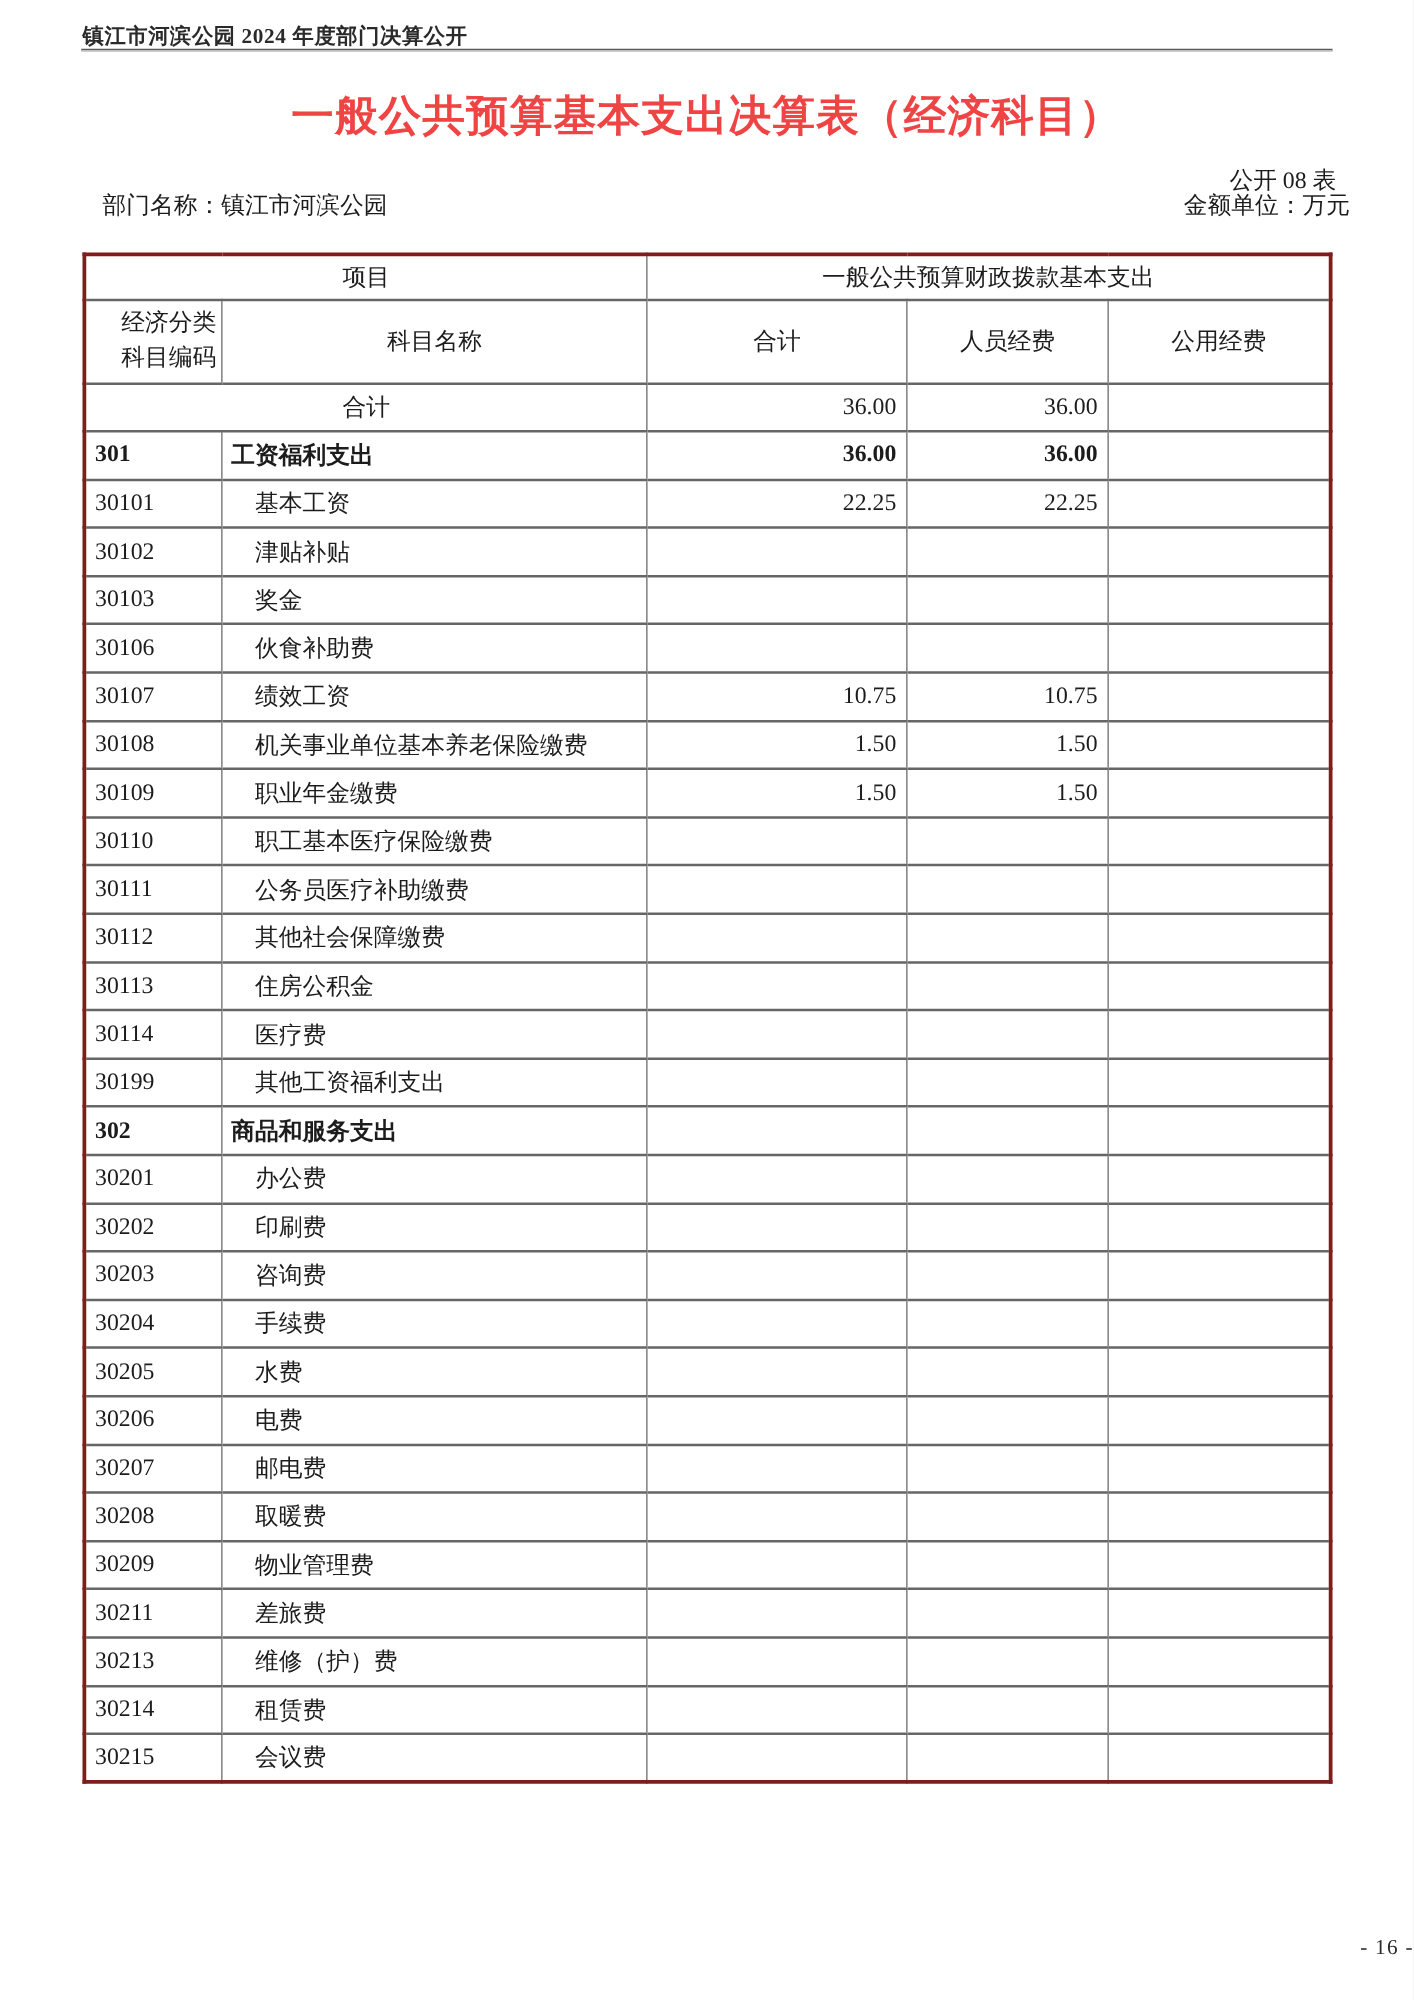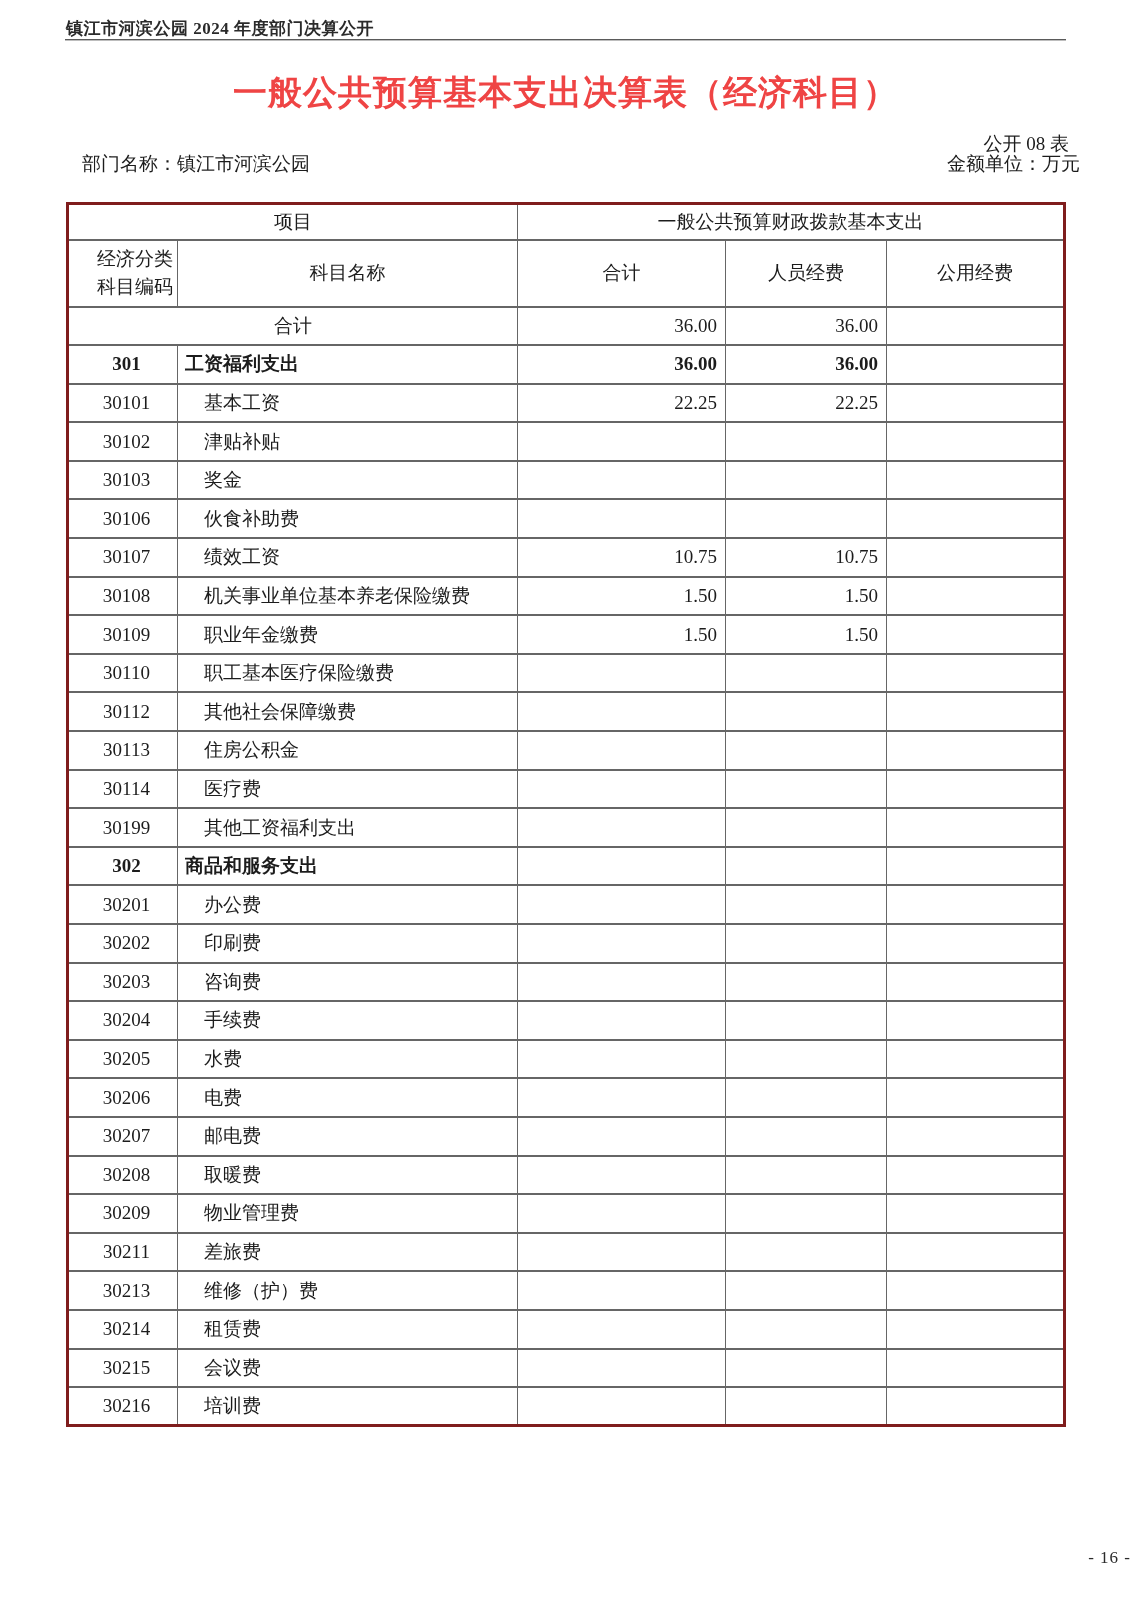--- a/index.html
+++ b/index.html
@@ -56,21 +56,21 @@
     border-bottom-width: 2px;
     font-weight: normal;
     font-size: 19px;
     overflow: hidden;
     white-space: nowrap;
   }
   thead tr.group-row th { height: 36px; text-align: center; }
   thead tr.cols-row th { height: 67px; text-align: center; }
   thead tr.cols-row th .twoline span { display: block; line-height: 1.45; margin-left: 24px; }
   tbody td { height: 38.6px; }
-  td.code { text-align: center; padding-left: 7px; }
+  td.code { text-align: left; padding-left: 7px; }
   td.name { text-align: left; padding-left: 26px; }
   td.num  { text-align: right; padding-right: 8px; font-variant-numeric: tabular-nums; }
   tr.total-row td.total-label { text-align: center; }
   tr.cat td { font-weight: bold; }
   tr.cat td.name { padding-left: 7px; }
   .page-num {
     position: absolute; left: 0; top: 1548px; width: 100%;
     text-align: right; font-size: 17px; color: #2a2a2a;
     letter-spacing: 1px;
   }
@@ -182,20 +182,27 @@
           <td class="num"></td>
         </tr>
         <tr>
           <td class="code">30110</td>
           <td class="name">职工基本医疗保险缴费</td>
           <td class="num"></td>
           <td class="num"></td>
           <td class="num"></td>
         </tr>
         <tr>
+          <td class="code">30111</td>
+          <td class="name">公务员医疗补助缴费</td>
+          <td class="num"></td>
+          <td class="num"></td>
+          <td class="num"></td>
+        </tr>
+        <tr>
           <td class="code">30112</td>
           <td class="name">其他社会保障缴费</td>
           <td class="num"></td>
           <td class="num"></td>
           <td class="num"></td>
         </tr>
         <tr>
           <td class="code">30113</td>
           <td class="name">住房公积金</td>
           <td class="num"></td>
@@ -307,25 +314,18 @@
           <td class="num"></td>
           <td class="num"></td>
         </tr>
         <tr>
           <td class="code">30215</td>
           <td class="name">会议费</td>
           <td class="num"></td>
           <td class="num"></td>
           <td class="num"></td>
         </tr>
-        <tr>
-          <td class="code">30216</td>
-          <td class="name">培训费</td>
-          <td class="num"></td>
-          <td class="num"></td>
-          <td class="num"></td>
-        </tr>
       </tbody>
   </table>
 
   <div class="page-num">- 16 -</div>
 
 </div>
 
 </body></html>

